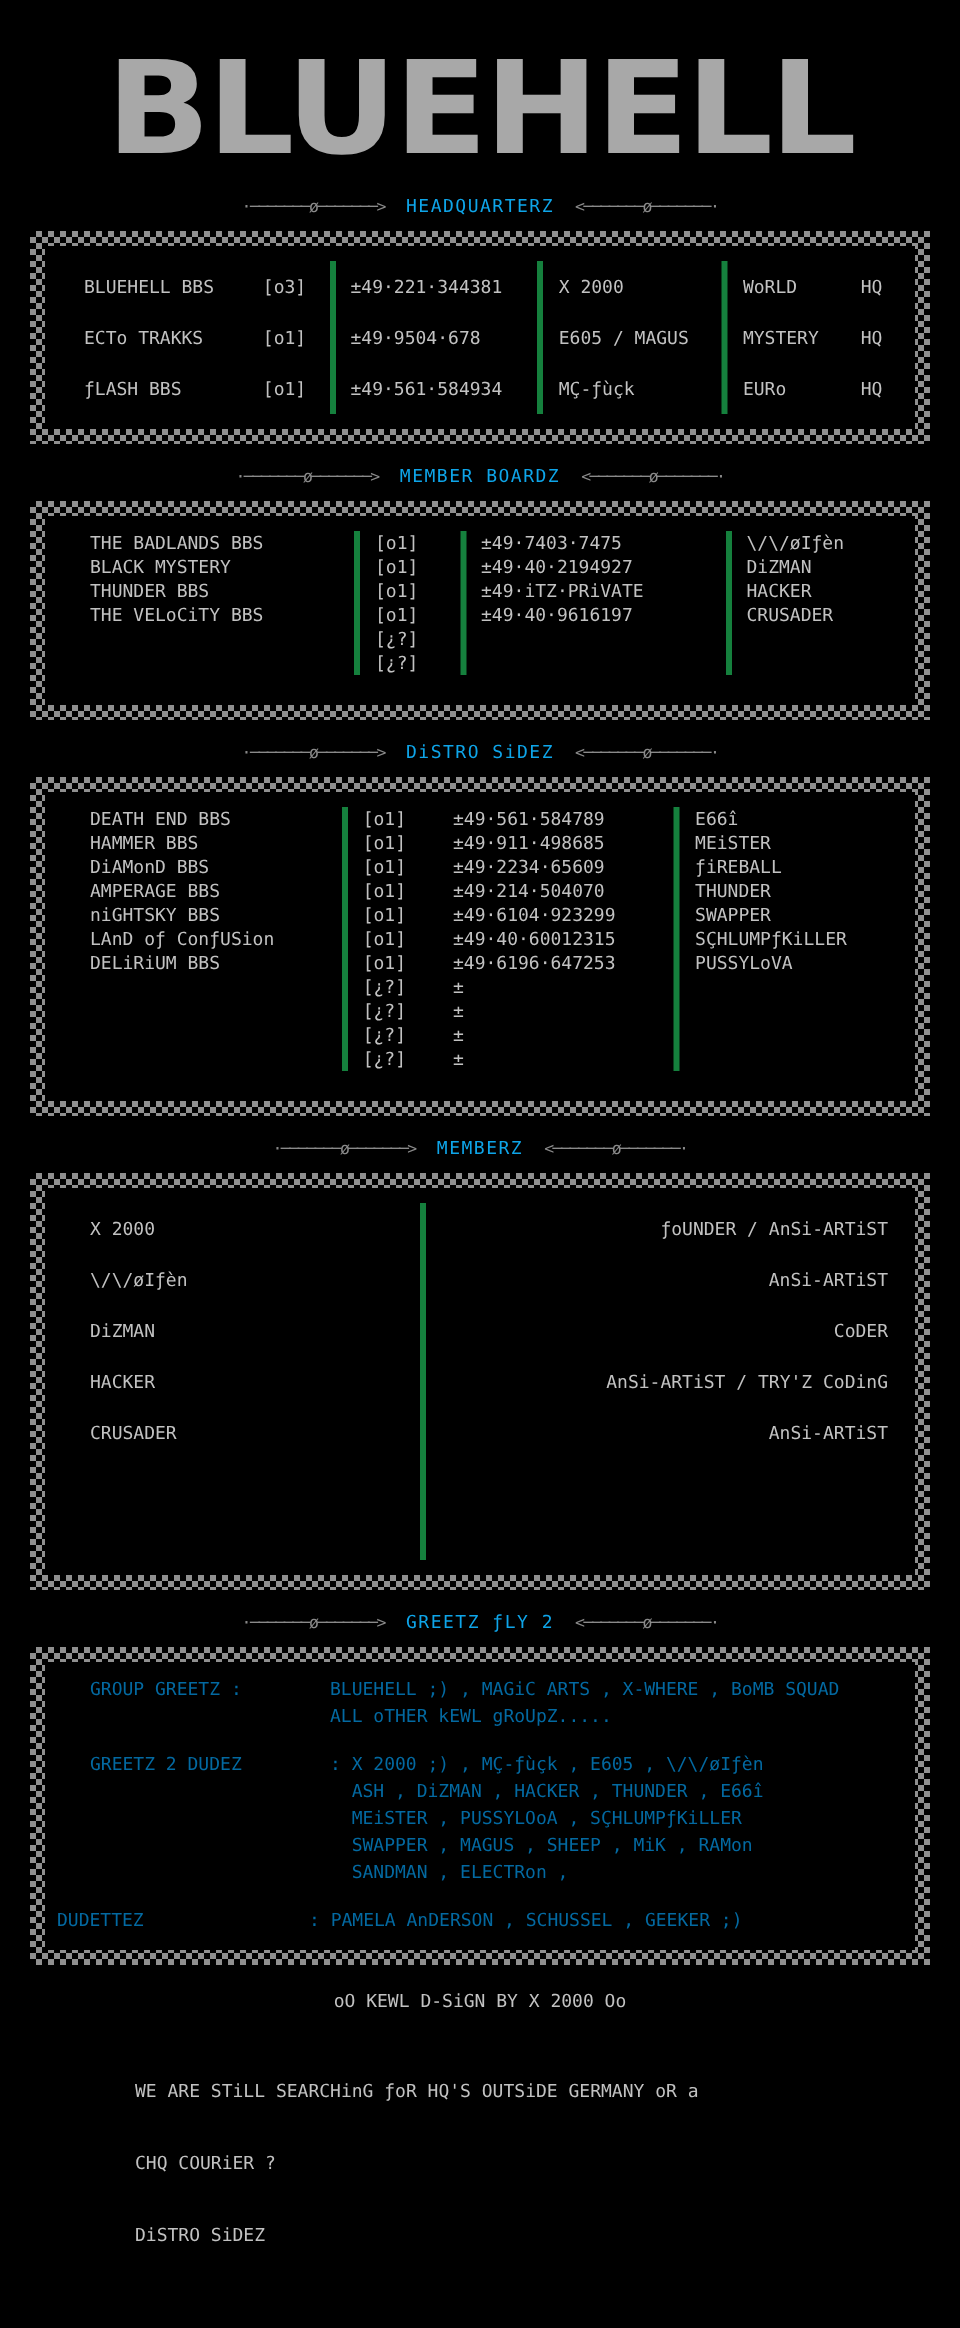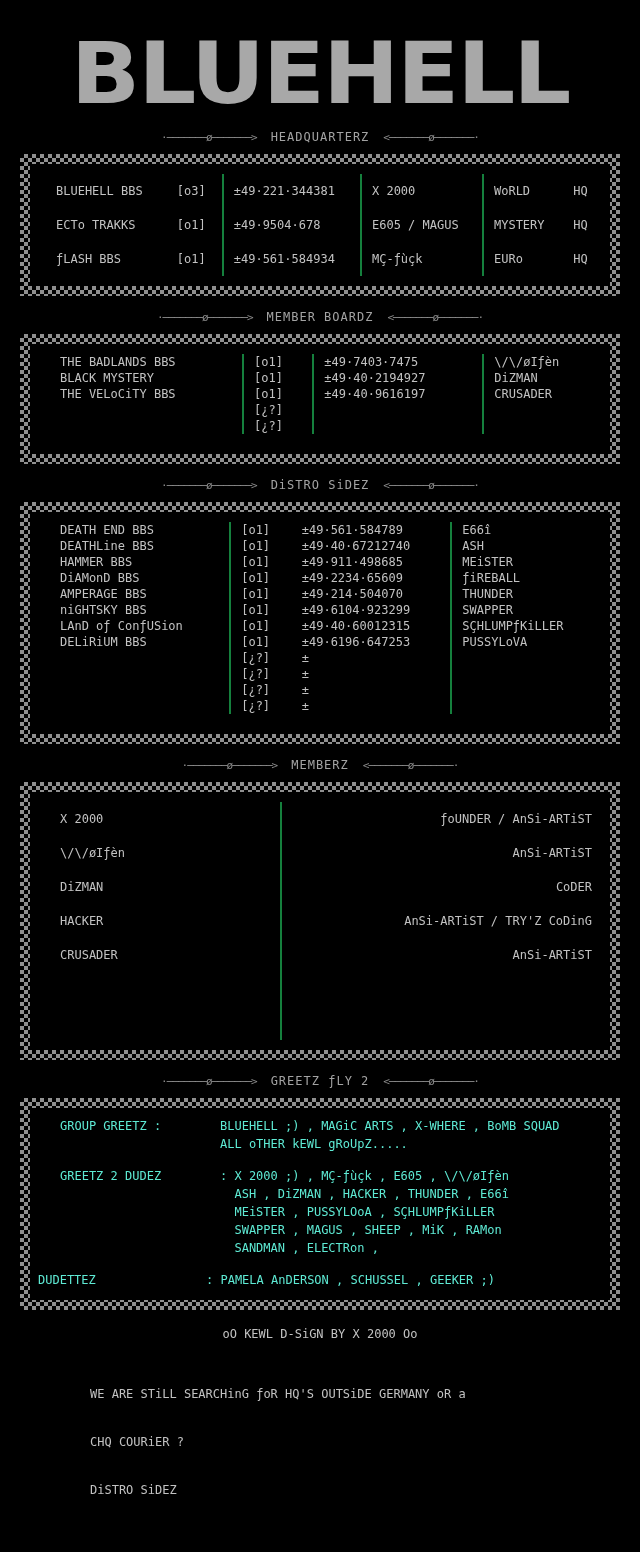--- a/index.html
+++ b/index.html
@@ -36,21 +36,21 @@
     color:#9a9a9a;
     margin:14px 0 10px 0;
     white-space:nowrap;
   }
   .sec-head .arrowL,.sec-head .arrowR{
     color:#8a8a8a;
     font-size:11px;
     letter-spacing:-1px;
   }
   .sec-head .title{
-    color:#a3a3a3;
+    color:#0ea5e9;
     padding:0 14px;
     font-size:12px;
     letter-spacing:1px;
   }
 
   
   .box{
     margin:0 20px;
     padding:10px;
     background:
@@ -67,35 +67,35 @@
   .grid{width:100%;border-collapse:collapse;}
   .grid td{
     font-size:12px;
     line-height:16px;
     color:#c2c2c2;
     padding:2px 10px;
     vertical-align:top;
     white-space:nowrap;
   }
   .sep-col{
-    border-left:2px solid #15803d;
+    border-left:4px solid #15803d;
   }
   .hq .grid td{padding:9px 10px;}
   .hq .grid td.c0{padding-left:18px;}
 
   .tight .grid td{padding:0px 10px;line-height:16px;}
   .tight .grid td.c0{padding-left:22px;}
 
   
   .members .grid td{padding:9px 10px;line-height:16px;}
   .members .grid td.c0{padding-left:22px;}
   .members .grid td.c1{padding-left:26px;text-align:right;}
 
   
-  .greetz-rows{font-size:12px;line-height:16px;color:#5eead4;}
+  .greetz-rows{font-size:12px;line-height:16px;color:#0369a1;}
   .greetz-row{display:flex;margin-bottom:2px;}
   .greetz-label{width:160px;padding-left:22px;white-space:nowrap;}
   .greetz-label.right{text-align:left;width:160px;padding-left:0;padding-right:8px;}
   .greetz-body{white-space:pre;}
   .greetz-gap{height:14px;}
 
   
   .footer{
     margin-top:16px;
     text-align:center;
@@ -176,20 +176,26 @@
             <td class="sep-col">±49·7403·7475</td>
             <td class="sep-col">\/\/øIƒèn</td>
           </tr>
           <tr>
             <td class="c0">BLACK MYSTERY</td>
             <td class="sep-col">[o1]</td>
             <td class="sep-col">±49·40·2194927</td>
             <td class="sep-col">DiZMAN</td>
           </tr>
           <tr>
+            <td class="c0">THUNDER BBS</td>
+            <td class="sep-col">[o1]</td>
+            <td class="sep-col">±49·iTZ·PRiVATE</td>
+            <td class="sep-col">HACKER</td>
+          </tr>
+          <tr>
             <td class="c0">THE VELoCiTY BBS</td>
             <td class="sep-col">[o1]</td>
             <td class="sep-col">±49·40·9616197</td>
             <td class="sep-col">CRUSADER</td>
           </tr>
           <tr>
             <td class="c0"></td>
             <td class="sep-col">[¿?]</td>
             <td class="sep-col"></td>
             <td class="sep-col"></td>
@@ -214,26 +220,20 @@
 
   <div class="box tight">
     <div class="box-inner">
       <table class="grid">
         <tbody>
           <tr>
             <td class="c0">DEATH END BBS</td>
             <td class="sep-col">[o1]</td>
             <td>±49·561·584789</td>
             <td class="sep-col">E66î</td>
-          </tr>
-          <tr>
-            <td class="c0">DEATHLine BBS</td>
-            <td class="sep-col">[o1]</td>
-            <td>±49·40·67212740</td>
-            <td class="sep-col">ASH</td>
           </tr>
           <tr>
             <td class="c0">HAMMER BBS</td>
             <td class="sep-col">[o1]</td>
             <td>±49·911·498685</td>
             <td class="sep-col">MEiSTER</td>
           </tr>
           <tr>
             <td class="c0">DiAMonD BBS</td>
             <td class="sep-col">[o1]</td>

